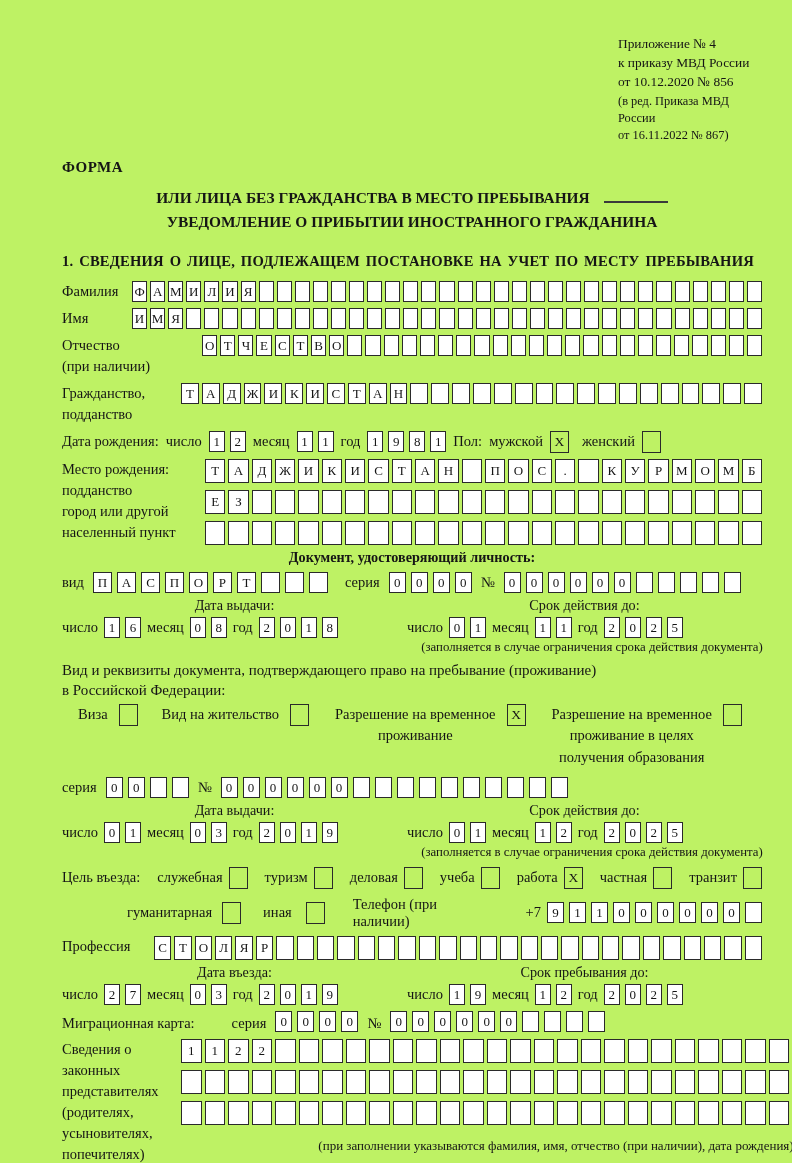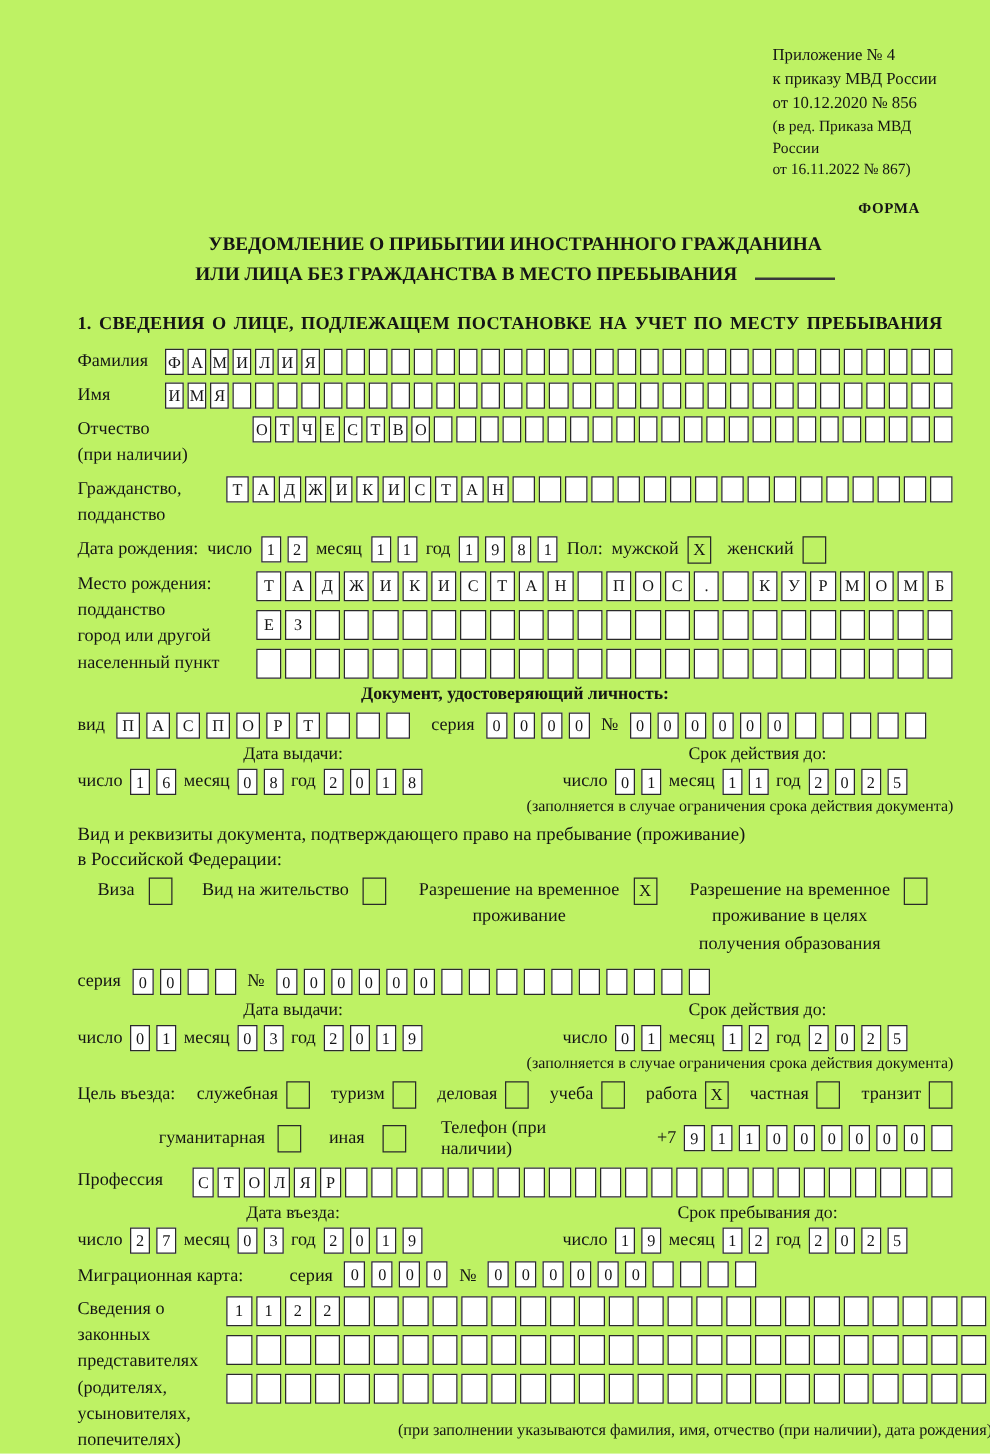--- a/index.html
+++ b/index.html
@@ -4,21 +4,21 @@
 <style>
   html,body{margin:0;padding:0;background:#fff;}
   .page{
     width:792px;height:1163px;box-sizing:border-box;overflow:hidden;
     background:#bef264;color:#151515;
     font-family:"Liberation Serif","DejaVu Serif",serif;
     padding:34px 30px 10px 62px;position:relative;
   }
   .annex{margin-left:556px;font-size:13.4px;line-height:1.42;}
   .annex .small{font-size:12.4px;line-height:1.38;margin-top:2px;}
-  .form-caption{text-align:right;padding-right:26px;font-weight:bold;font-size:12px;margin-top:15px;letter-spacing:.5px;}
+  .form-caption{padding-right:26px;font-weight:bold;font-size:15px;margin-top:15px;letter-spacing:.5px;}
   .title{text-align:center;font-weight:bold;font-size:15.4px;line-height:1.5;margin-top:10px;}
   .blank-line{display:inline-block;width:64px;border-bottom:2.4px solid #3a3a3a;margin-left:14px;}
   .sec1{font-weight:bold;font-size:14.6px;margin-top:20px;word-spacing:2px;letter-spacing:.2px;}
 
   .frow{display:flex;align-items:flex-start;margin-top:6px;font-size:14.5px;}
   .mt11{margin-top:11px;}
   .lbl{flex:0 0 auto;line-height:1.45;}
   .lw70{width:70px;}.lw92{width:92px;}.lw119{width:119px;}.lw140{width:140px;}.lw143{width:143px;}
   .grow{flex:1;}
   .boxcol{flex:1;display:flex;flex-direction:column;gap:7px;}
@@ -26,21 +26,21 @@
   .boxrow{display:grid;gap:3px;align-content:start;}
   .cell{border:1.5px solid #2a2a2a;height:19px;line-height:19px;text-align:center;font-size:13px;background:#fff;}
   .big .cell{height:22px;line-height:22px;}
   .mini{gap:5px;}
   .cb{display:inline-block;width:17px;height:20px;border:1.6px solid #2a2a2a;text-align:center;line-height:20px;font-size:13.5px;flex:0 0 auto;}
   .center-bold{font-weight:bold;text-align:center;font-size:14.2px;margin-top:4px;}
 
   .dual{display:flex;margin-top:4px;}
   .dg{display:flex;flex-direction:column;}
   .dg.left{width:345px;}
-  .dg.right{flex:1;margin-left:43px;}
+  .dg.right{flex:1;}
   .dgh{font-size:14.2px;text-align:center;margin-bottom:3px;}
   .dgr{display:flex;align-items:center;gap:6px;font-size:14.5px;}
   .note-right{font-size:12.8px;margin-left:300px;width:460px;text-align:center;margin-top:2px;}
   .plain{font-size:15px;margin-top:7px;}
   .plain.tight{margin-top:3px;}
 
   .rvp{display:flex;margin-top:5px;font-size:14.5px;align-items:flex-start;margin-left:16px;}
   .rvp-item{display:flex;gap:11px;align-items:flex-start;}
   .rvp-label{line-height:1.5;}
   .rvp-label.ctr{text-align:center;}
@@ -62,24 +62,24 @@
     <div>от 10.12.2020 № 856</div>
     <div class="small">
       <div>(в ред. Приказа МВД России</div>
       <div>от 16.11.2022 № 867)</div>
     </div>
   </div>
 
   <div class="form-caption">ФОРМА</div>
 
   <div class="title">
-    <div>УВЕДОМЛЕНИЕ О ПРИБЫТИИ ИНОСТРАННОГО ГРАЖДАНИНА</div>
     <div>
       <span>ИЛИ ЛИЦА БЕЗ ГРАЖДАНСТВА В МЕСТО ПРЕБЫВАНИЯ</span><span class="blank-line"></span>
     </div>
+    <div>УВЕДОМЛЕНИЕ О ПРИБЫТИИ ИНОСТРАННОГО ГРАЖДАНИНА</div>
   </div>
 
   <div class="sec1">1. СВЕДЕНИЯ О ЛИЦЕ, ПОДЛЕЖАЩЕМ ПОСТАНОВКЕ НА УЧЕТ ПО МЕСТУ ПРЕБЫВАНИЯ</div>
 
   <div class="frow mt11">
     <div class="lbl lw70">Фамилия</div>
     <div class="boxrow grow" style="grid-template-columns: repeat(35, 1fr);">
         <span class="cell">Ф</span>
         <span class="cell">А</span>
         <span class="cell">М</span>

